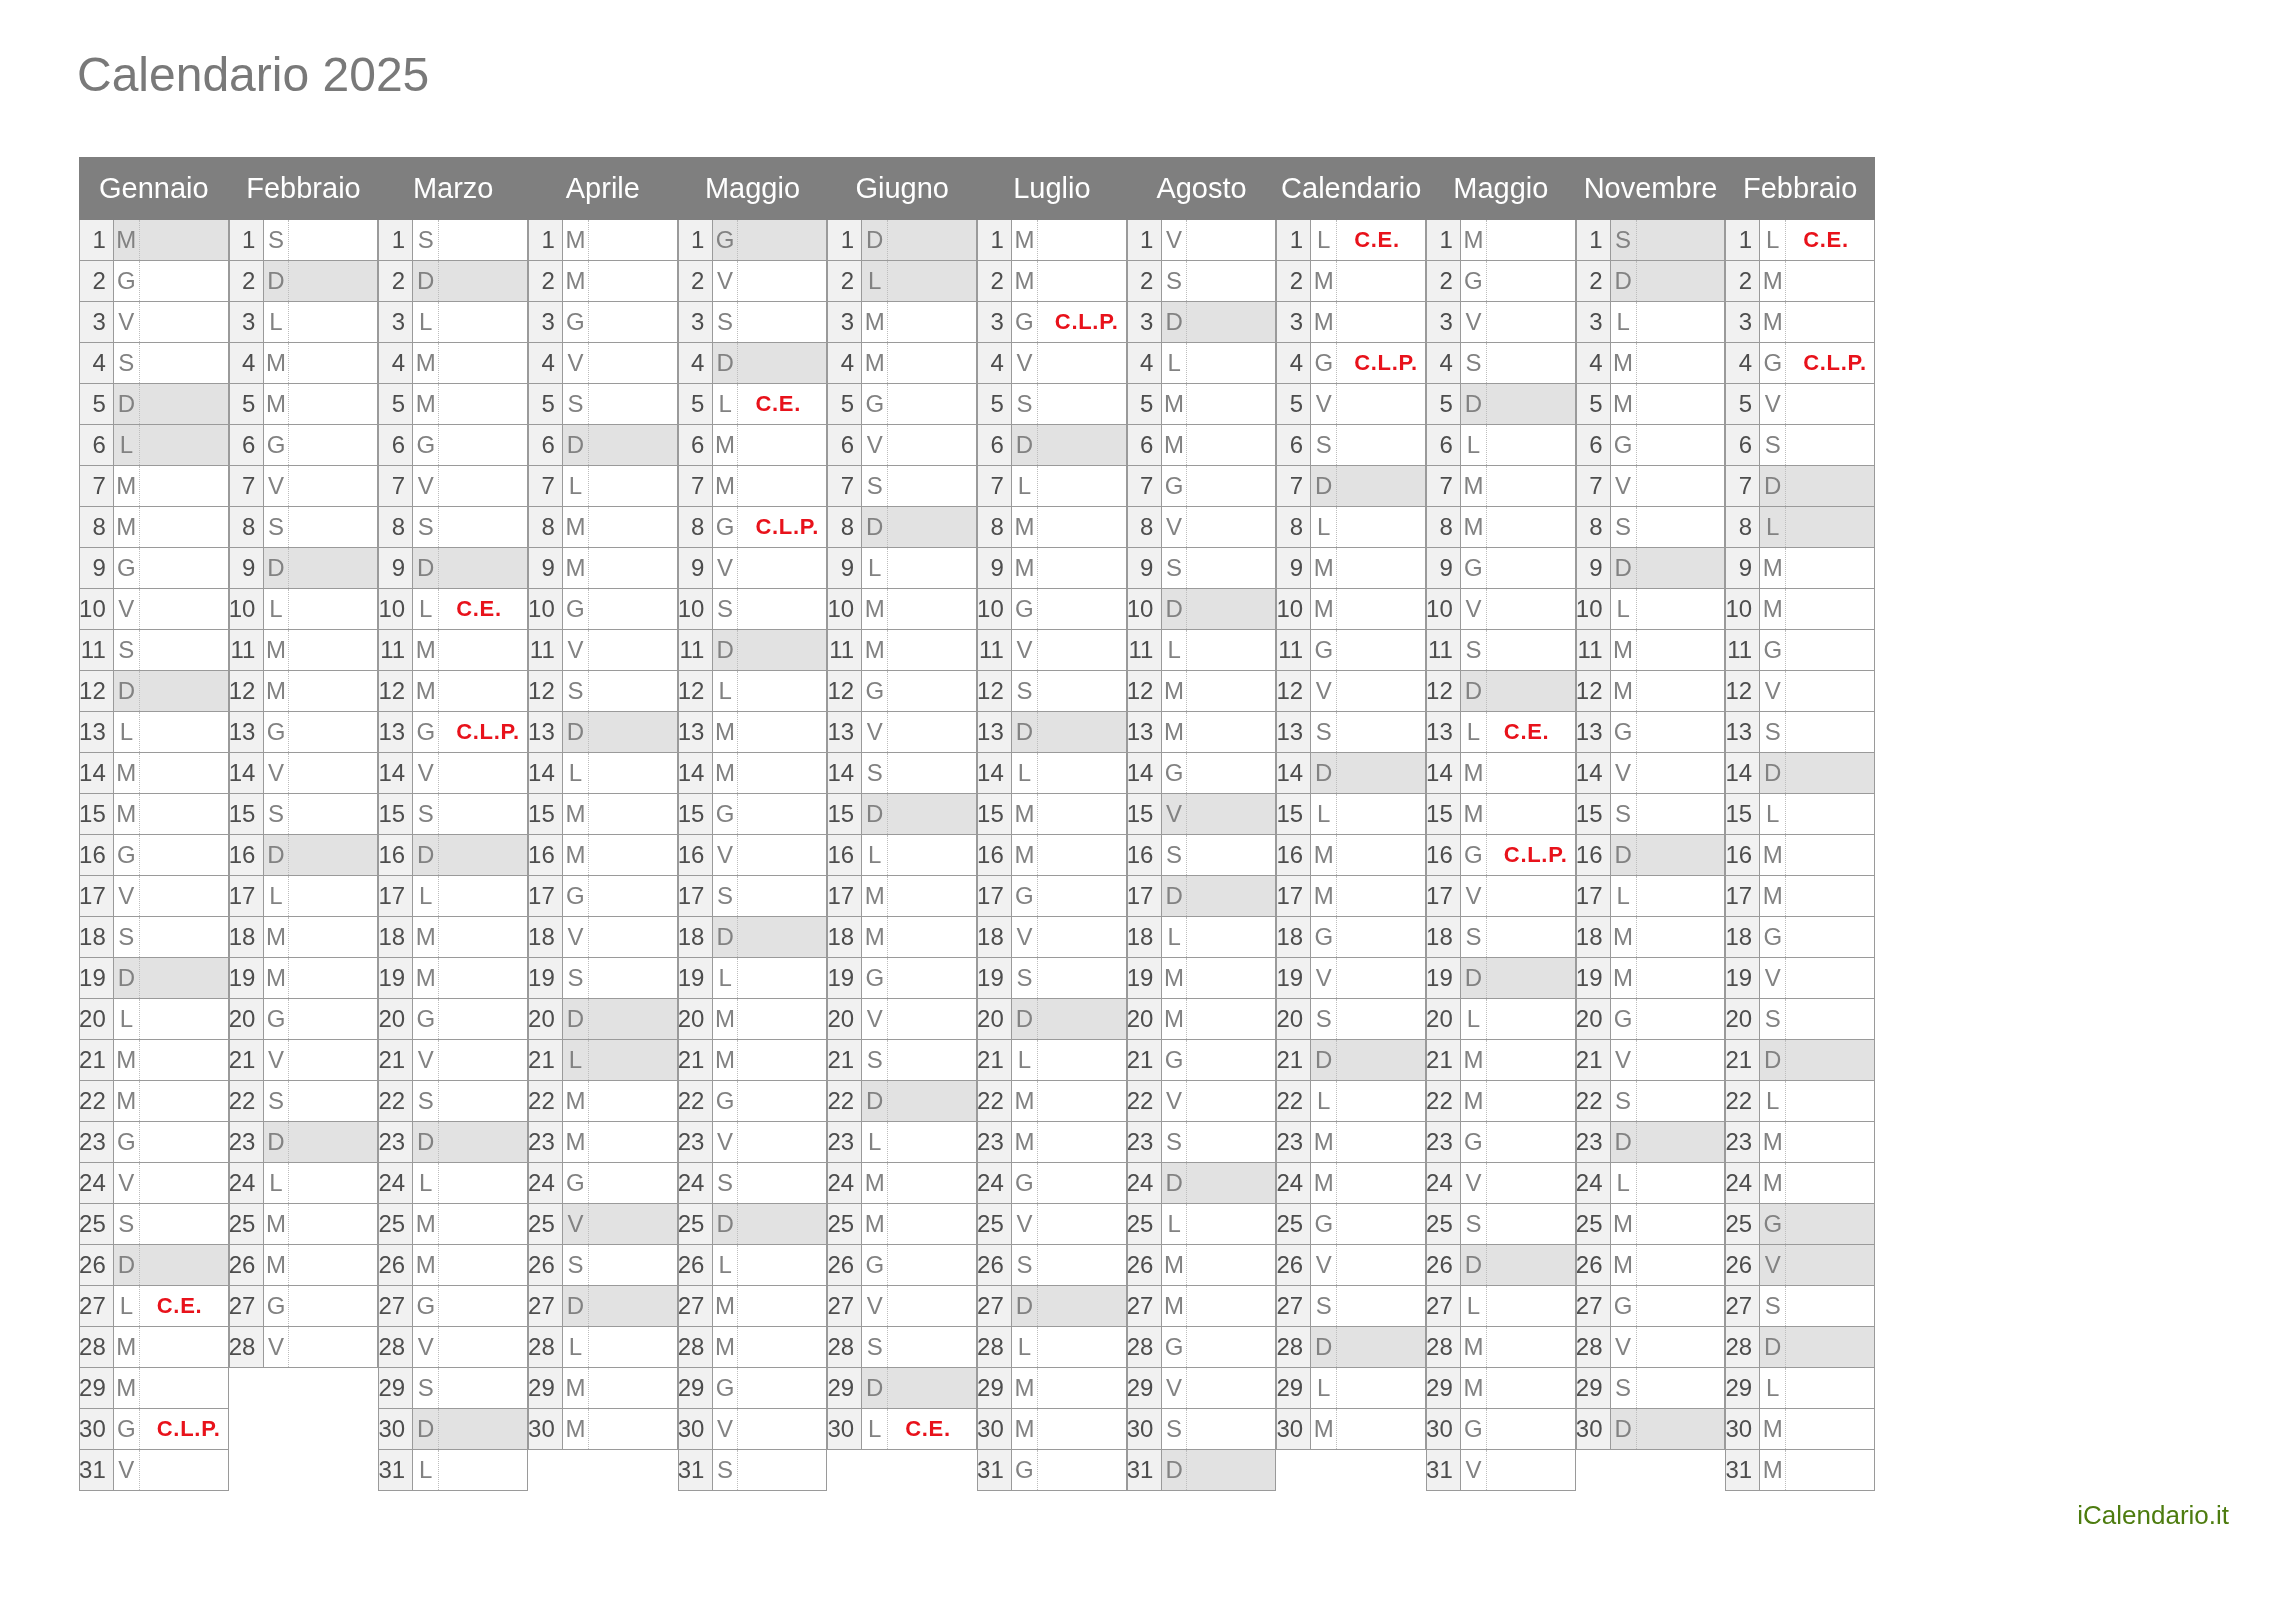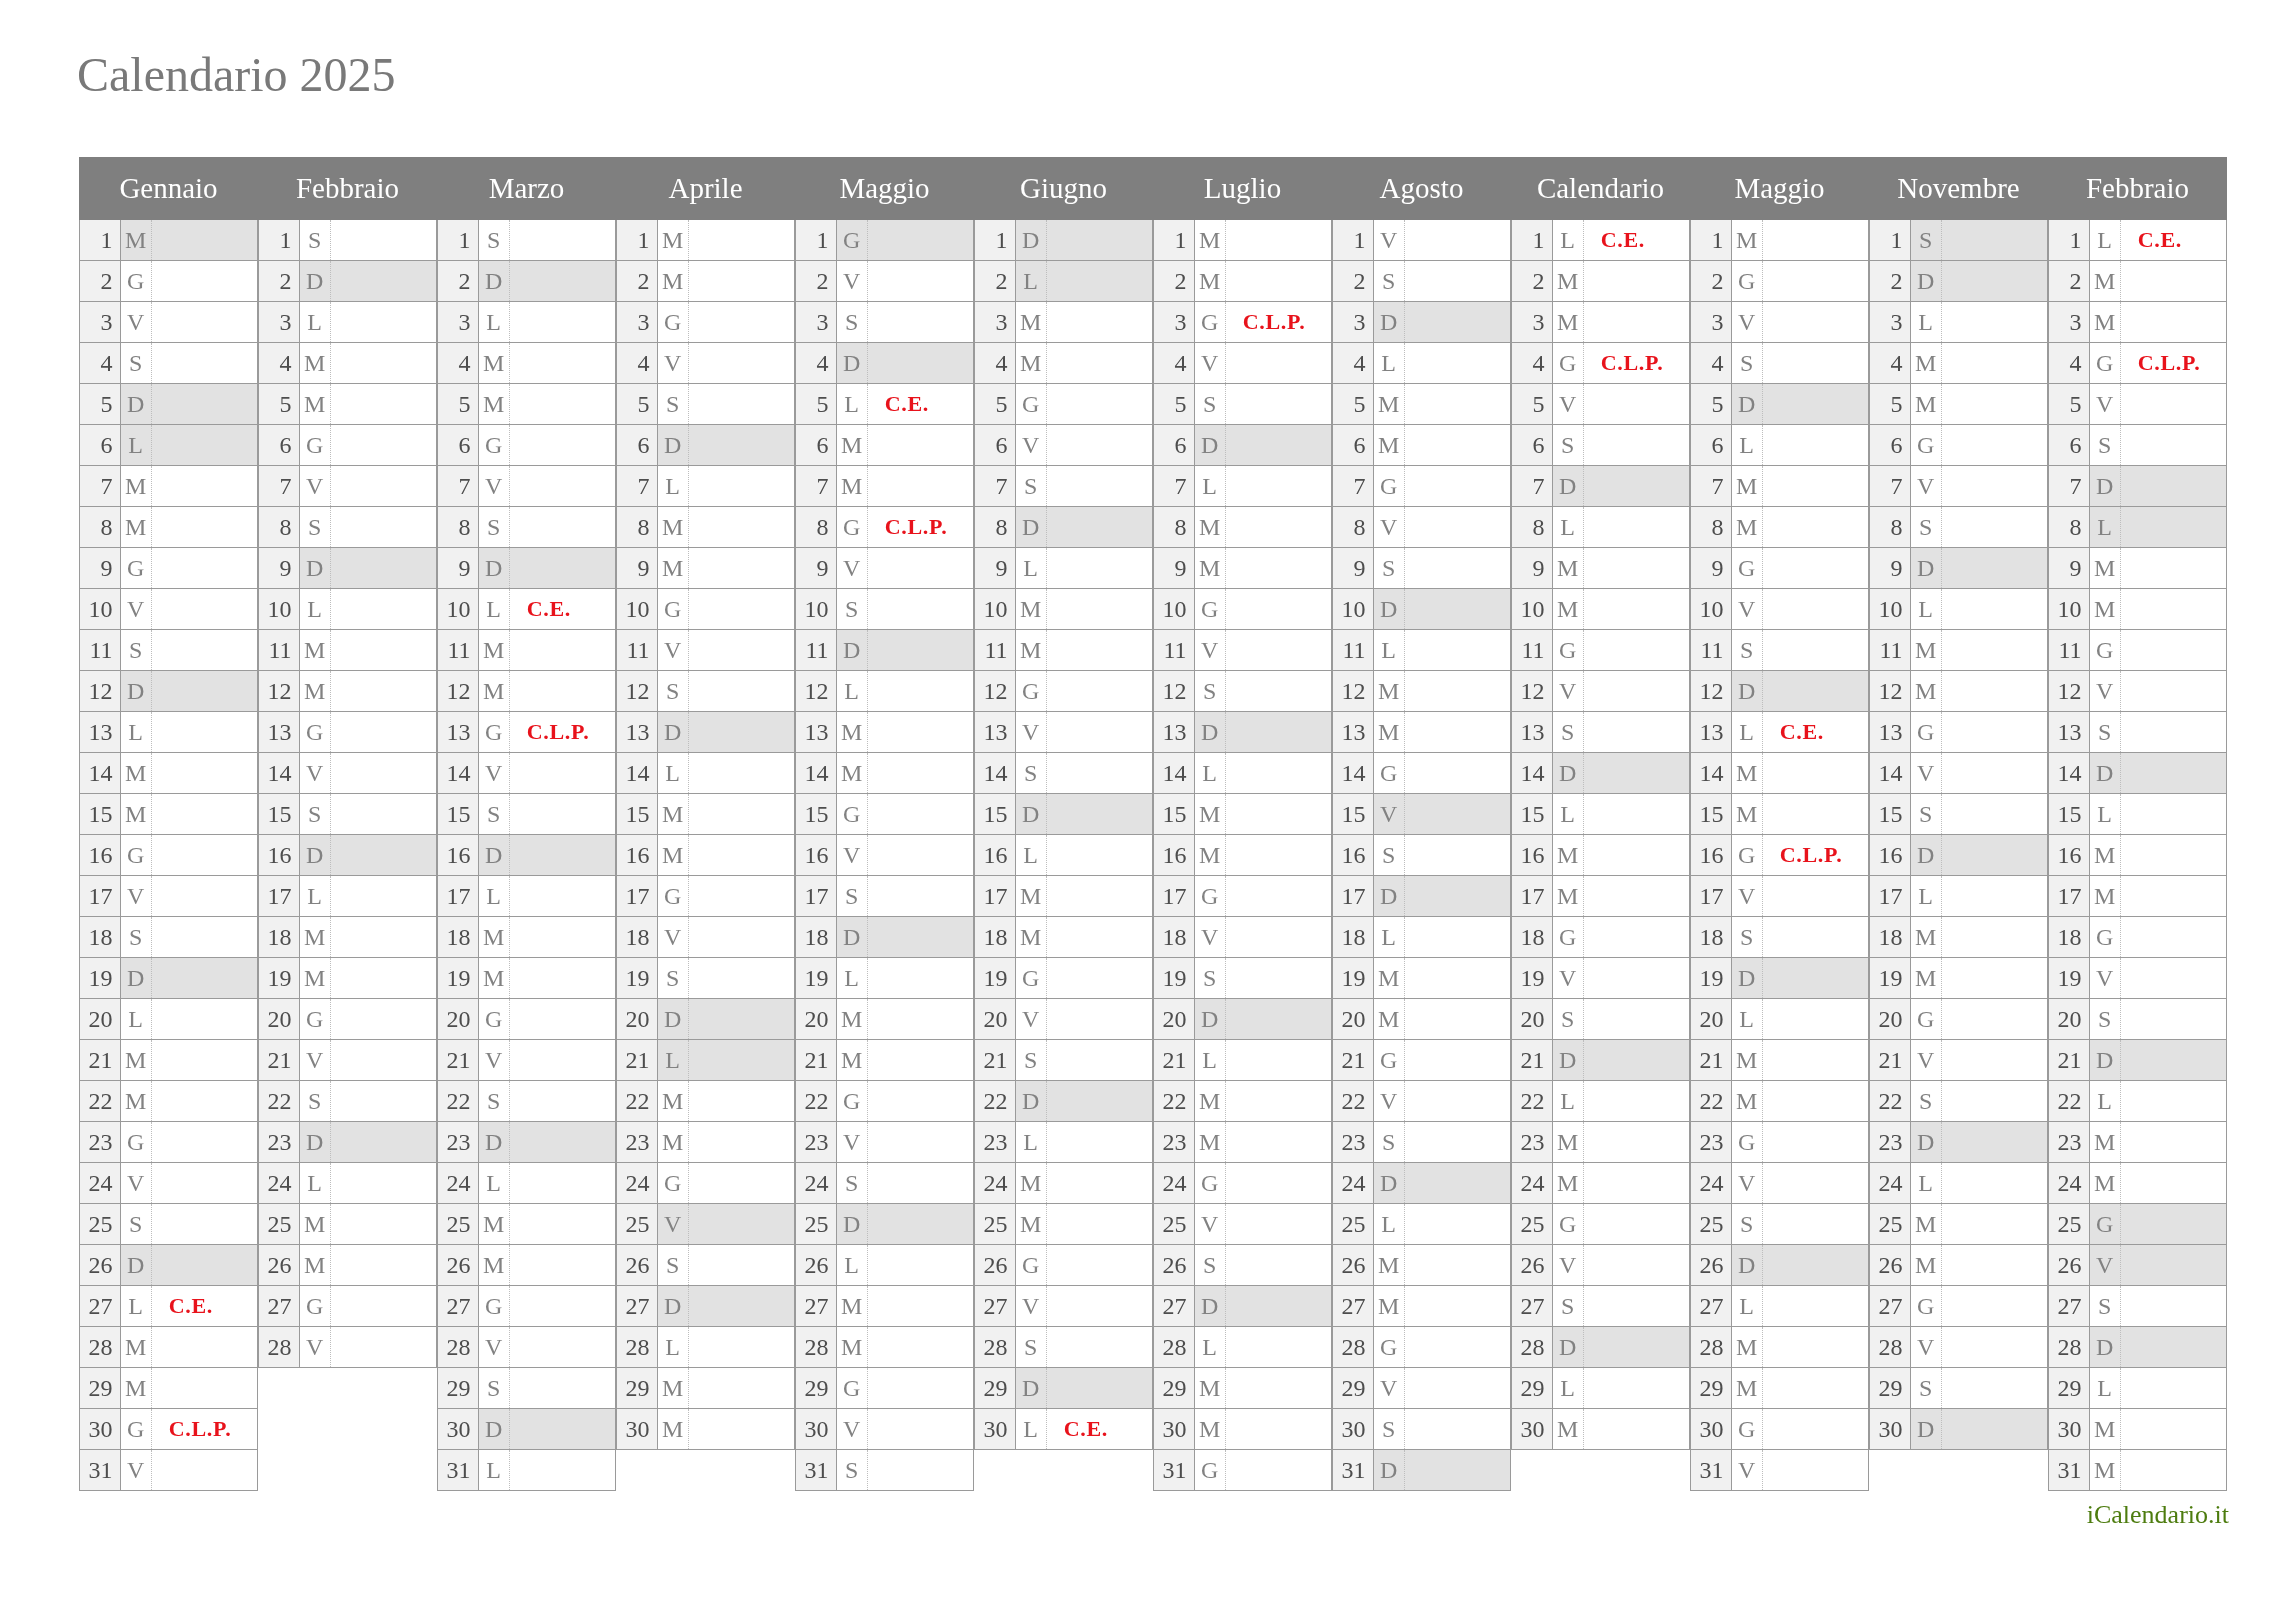--- a/index.html
+++ b/index.html
@@ -1,36 +1,36 @@
 <!DOCTYPE html>
 <html style="font-size:10.5px"><head>
 <meta charset="utf-8">
 <style>
   html, body { margin: 0; padding: 0; }
   .page {
     position: relative;
     width: 2295px;
     height: 1622px;
     background: #ffffff;
-    font-family: Liberation Serif, serif;
+    font-family: Liberation Sans, sans-serif;
     overflow: hidden;
   }
   .title {
     position: absolute;
     left: 77px;
     top: 51px;
     font-size: 48px;
     line-height: 1;
     color: #797979;
   }
   .calendar {
     position: absolute;
     left: 79px;
     top: 157px;
-    width: 2148px;
+    width: 1796px;
   }
   .header-row {
     display: flex;
     height: 63px;
     background: #7f7f7f;
   }
   .month-header {
     flex: 1 1 0;
     display: flex;
     align-items: center;

